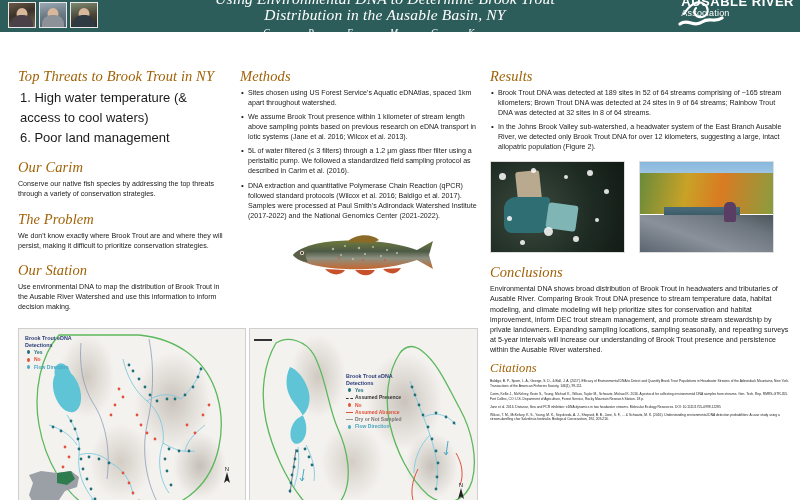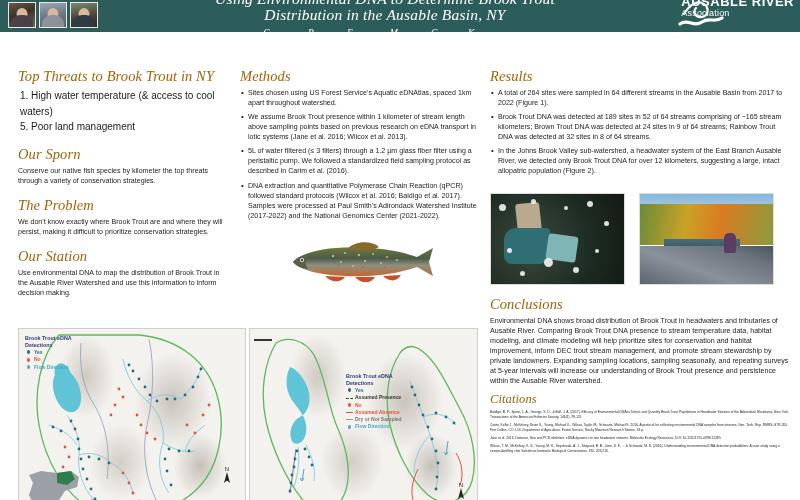--- a/index.html
+++ b/index.html
@@ -112,23 +112,23 @@
   }
   h2.sec.small { font-size: 12.5px; }
 
   .body-text {
     font-size: 7.1px;
     line-height: 1.42;
     color: #1b1b1b;
   }
   ol.num { list-style: none; margin: 2px 0 0 2px; }
   ol.num li {
-    font-size: 10px; line-height: 1.55; color:#1b1b1b;
-  }
-  ul.bul { list-style: none; margin: 2px 0 16px 0; }
+    font-size: 13px; line-height: 1.55; color:#1b1b1b;
+  }
+  ul.bul { list-style: none; margin: 2px 0 9px 0; }
   ul.bul li {
     position: relative;
     padding-left: 8px;
     margin-bottom: 4px;
     font-size: 7.1px;
     line-height: 1.42;
     color:#1b1b1b;
     text-align: left;
   }
   ul.bul li::before {
@@ -316,26 +316,26 @@
     </div>
   </div>
 
   <div class="body-wrap">
 
     <div class="col col-left">
 
       <h2 class="sec">Top Threats to Brook Trout in NY</h2>
       <ol class="num">
         <li>1. High water temperature (&amp; access to cool waters)</li>
-        <li>5. Poor land management</li>
+        <li>6. Poor land management</li>
       </ol>
 
       <div class="gap"></div>
-      <h2 class="sec">Our Sporn</h2>
-      <p class="body-text para">Conserve our native fish species by kilometer the top threats through a variety of conservation strategies.</p>
+      <h2 class="sec">Our Carim</h2>
+      <p class="body-text para">Conserve our native fish species by addressing the top threats through a variety of conservation strategies.</p>
 
       <div class="gap"></div>
       <h2 class="sec">The Problem</h2>
       <p class="body-text para">We don't know exactly where Brook Trout are and where they will persist, making it difficult to prioritize conservation strategies.</p>
 
       <div class="gap"></div>
       <h2 class="sec">Our Station</h2>
       <p class="body-text para">Use environmental DNA to map the distribution of Brook Trout in the Ausable River Watershed and use this information to inform decision making.</p>
     </div>
 
@@ -385,21 +385,20 @@
               <circle cx="88" cy="29" r=".9"></circle>
             <circle cx="110" cy="29" r=".9"></circle>
           </g>
         </svg>
       </div>
     </div>
 
     <div class="col col-right">
       <h2 class="sec">Results</h2>
       <ul class="bul">
-        <li>A total of 264 sites were sampled in 64 different streams in the Ausable Basin from 2017 to 2022 (Figure 1).</li>
         <li>Brook Trout DNA was detected at 189 sites in 52 of 64 streams comprising of ~165 stream kilometers; Brown Trout DNA was detected at 24 sites in 9 of 64 streams; Rainbow Trout DNA was detected at 32 sites in 8 of 64 streams.</li>
         <li>In the Johns Brook Valley sub-watershed, a headwater system of the East Branch Ausable River, we detected only Brook Trout DNA for over 12 kilometers, suggesting a large, intact allopatric population (Figure 2).</li>
       </ul>
 
       <div class="result-photos">
         <div class="rphoto a">
           <div class="bottle"></div>
             <div class="glove"></div>
             <div class="filter"></div>
           <div class="bubble" style="left:6%;top:12%;width:7px;height:7px;"></div>

